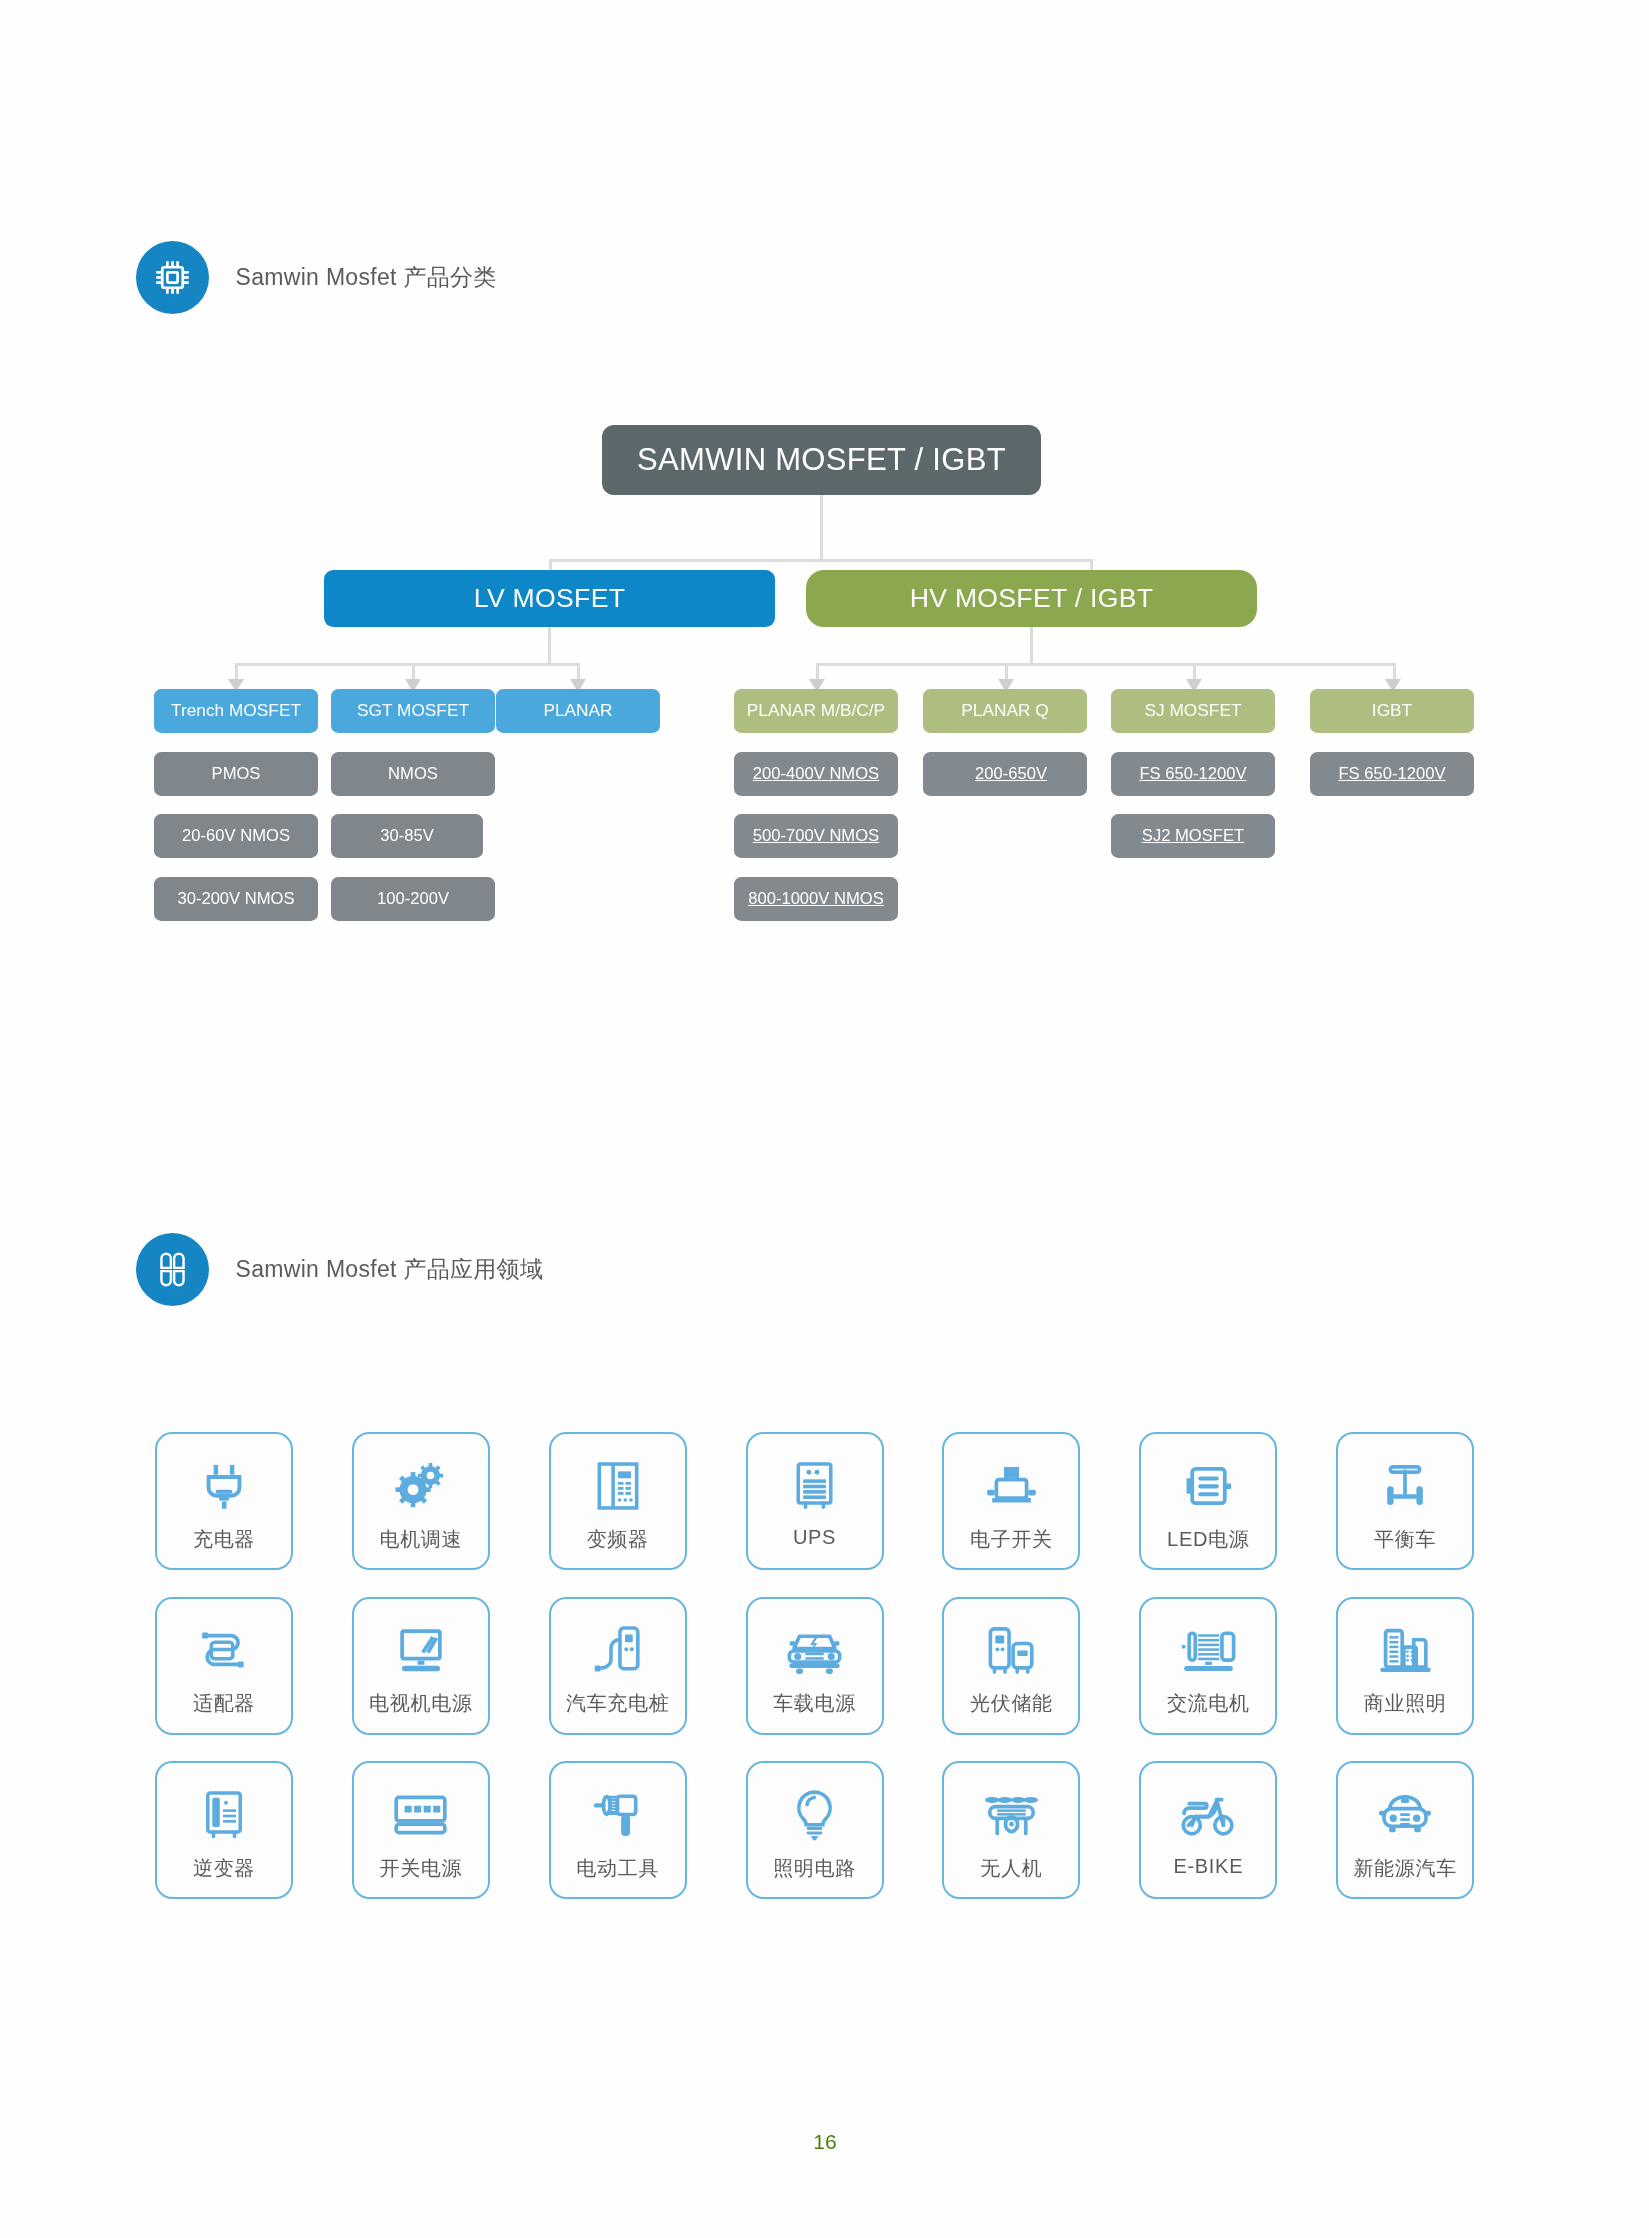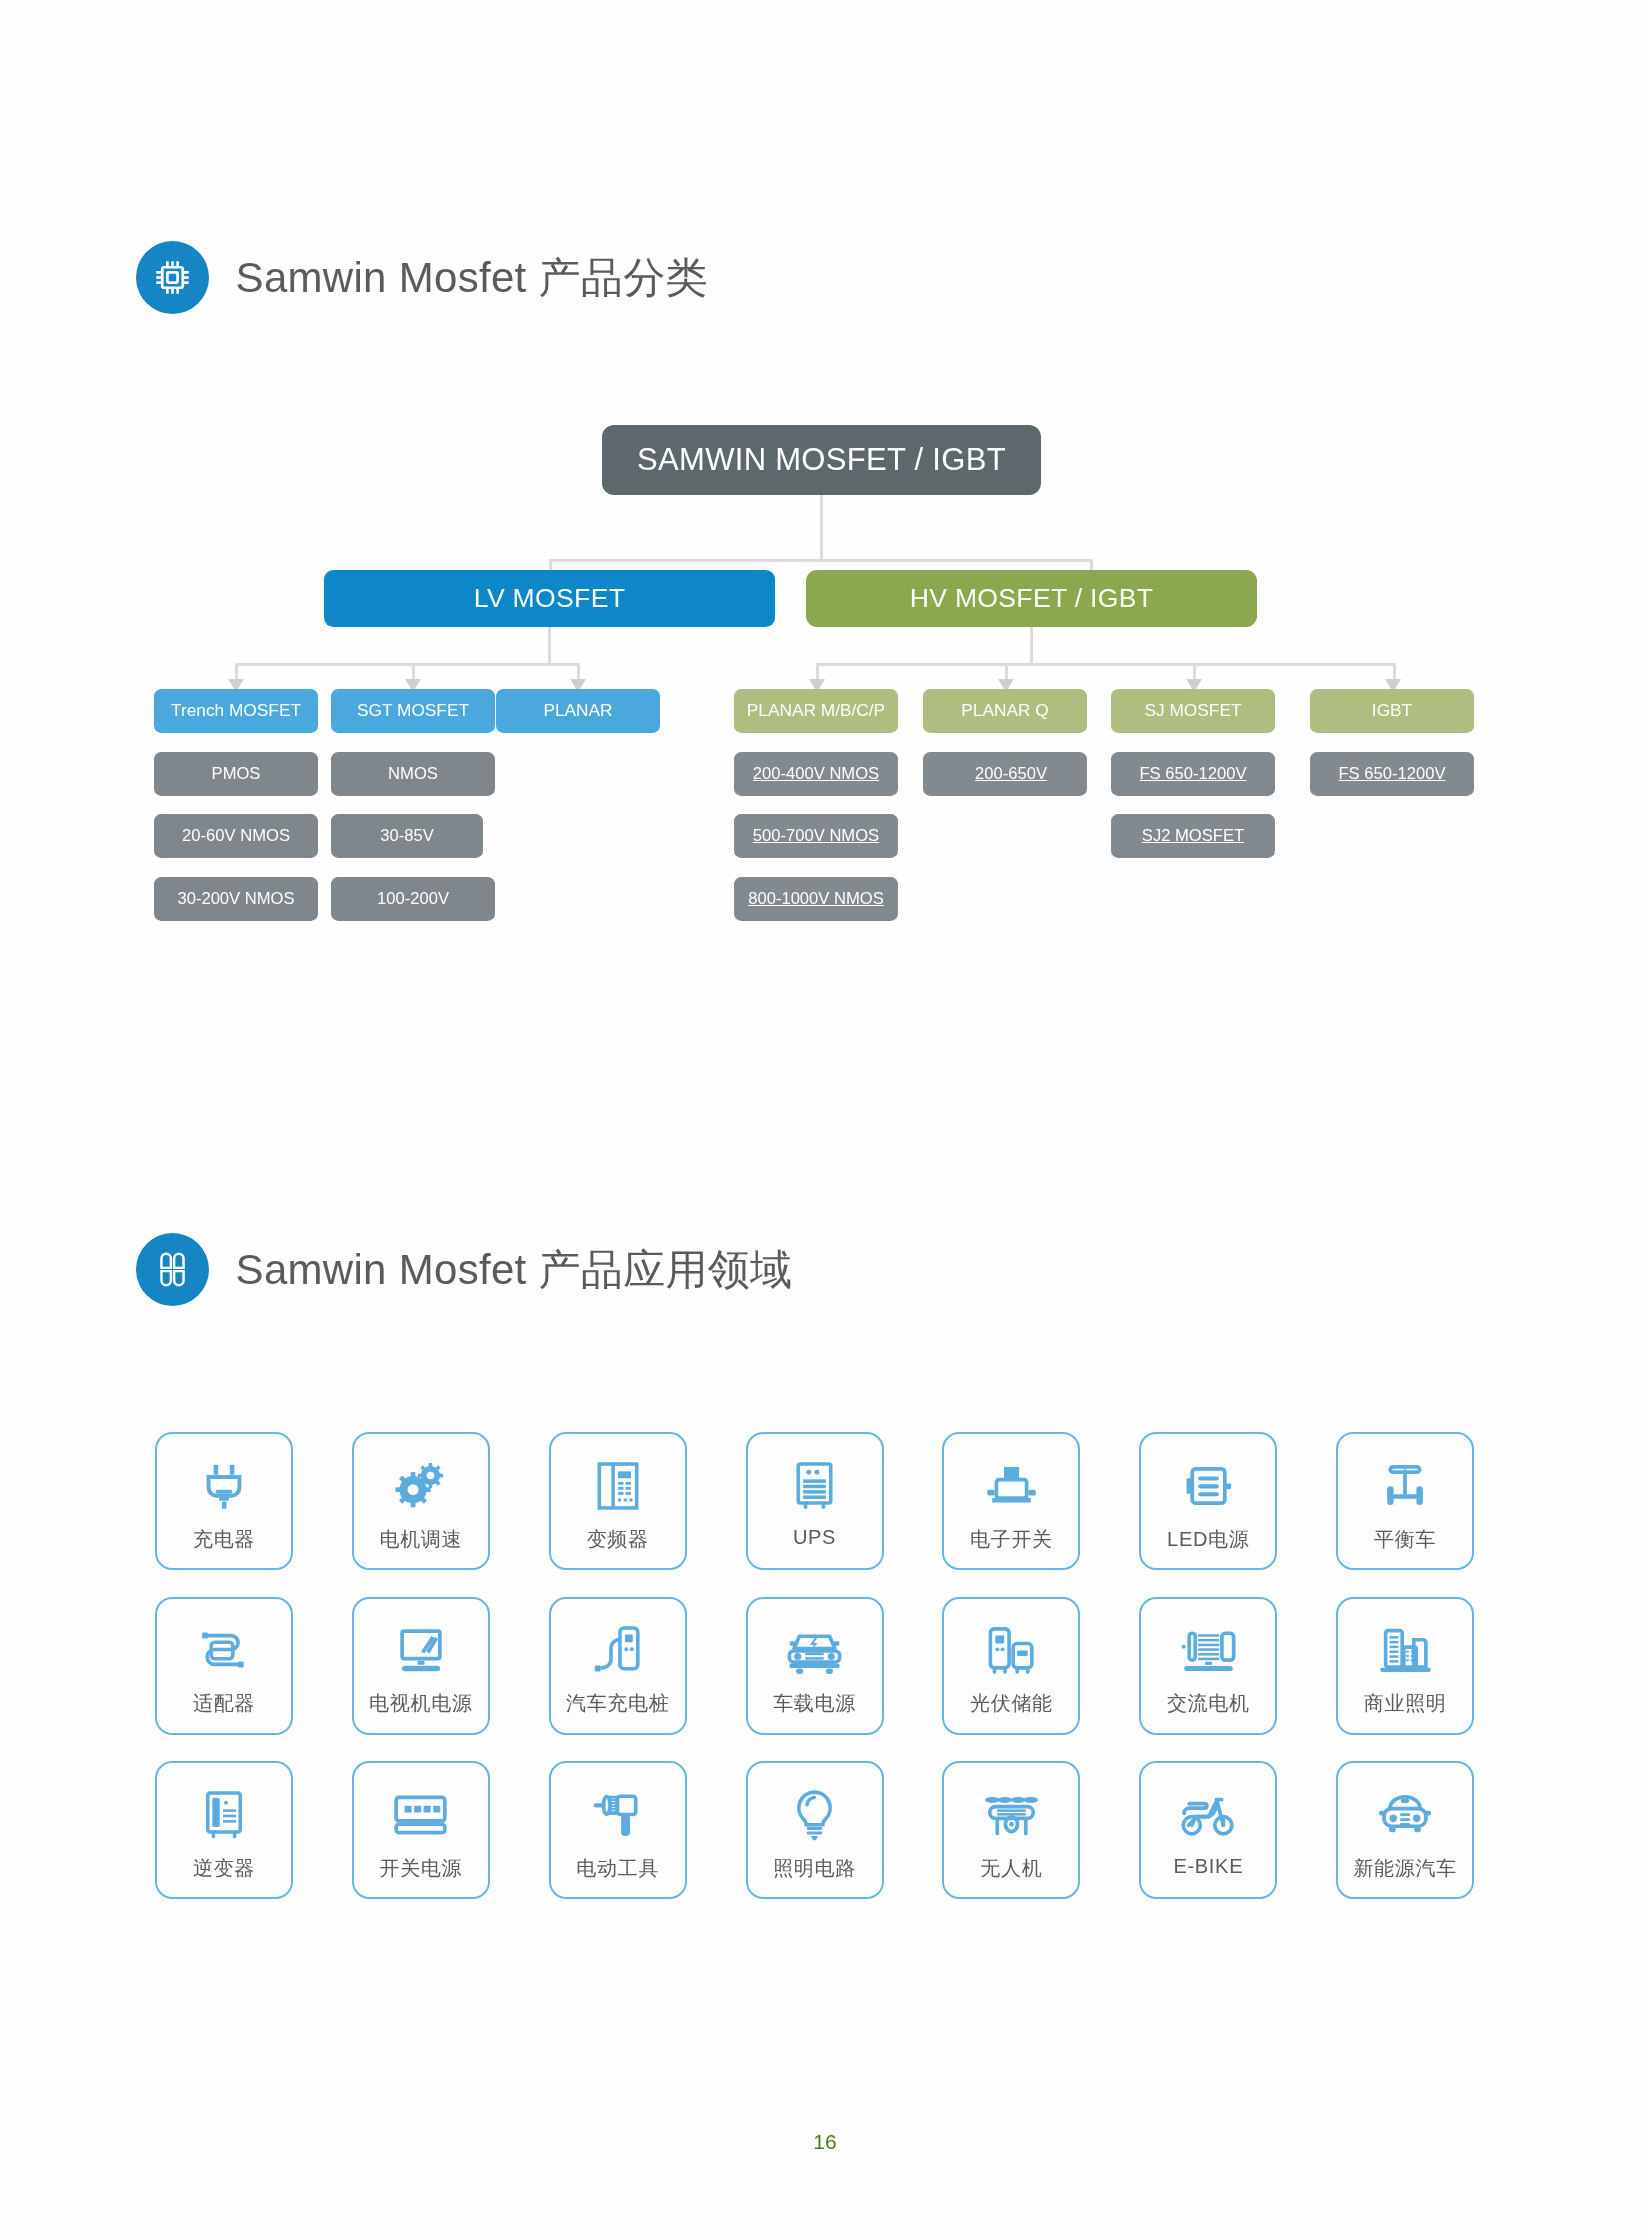--- a/index.html
+++ b/index.html
@@ -26,21 +26,21 @@
   }
   .hdr-circle {
     width: 73px; height: 73px;
     border-radius: 50%;
     background: #1585c4;
     display: flex; align-items: center; justify-content: center;
     flex: 0 0 auto;
   }
   .hdr-circle svg { display: block; }
   .hdr-title {
-    font-size: 42px;
+    font-size: 23px;
     color: #5b5b5b;
     letter-spacing: 0.3px;
     font-weight: 400;
     white-space: nowrap;
   }
 
   
   .tree { position: absolute; left: 0; top: 0; width: 1650px; height: 964px; }
   .node {
     position: absolute;
@@ -50,21 +50,21 @@
     border-radius: 8px;
     line-height: 1.1;
   }
   .node.root {
     background: #5d686d;
     border-radius: 12px;
     font-size: 31px;
     letter-spacing: 0.3px;
   }
   .node.lv-branch { background: #0d87c8; font-size: 26.6px; border-radius: 9.3px; letter-spacing: 0.3px; }
-  .node.hv-branch { background: #8ba84e; font-size: 26.6px; border-radius: 11px; letter-spacing: 0.3px; }
+  .node.hv-branch { background: #8ba84e; font-size: 26.6px; border-radius: 18px; letter-spacing: 0.3px; }
   .node.lv-cat { background: #4aa8dd; font-size: 17.3px; border-radius: 7.3px; }
   .node.hv-cat { background: #aebd80; font-size: 17.3px; border-radius: 7.3px; }
   .node.leaf { background: #7f868c; font-size: 16.6px; border-radius: 7.3px; }
   .node.leaf.gray2 { background: #828a90; text-decoration: underline; }
 
   .conn { position: absolute; background: #dcdcdc; }
   .conn.v { width: 2.7px; }
   .conn.h { height: 2.7px; }
   .arrow {
     position: absolute;

